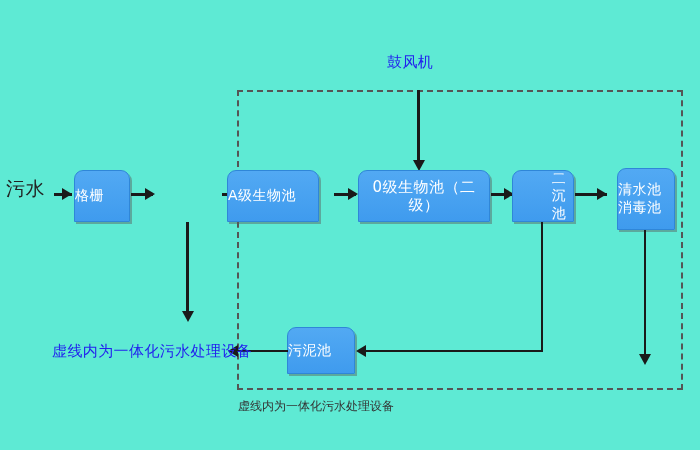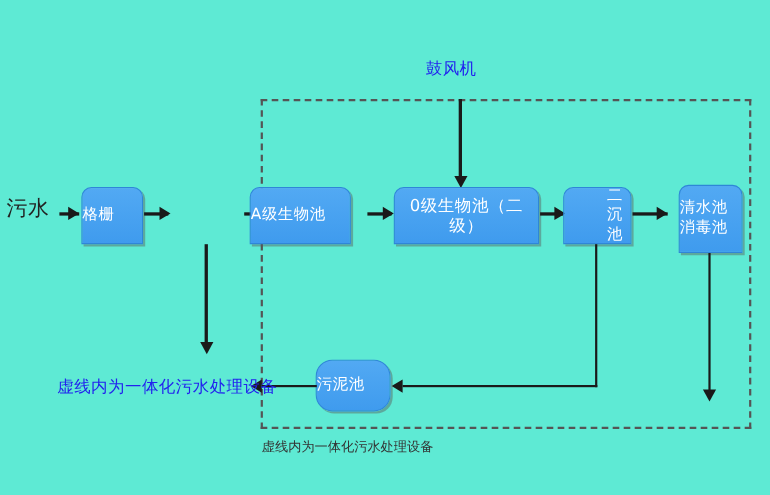--- a/index.html
+++ b/index.html
@@ -164,21 +164,21 @@
 消毒池</span>
   </div>
 
   <div class="vline" style="left:644px; top:230px; width:2px; height:128px;"></div>
   <div class="arrow-d" style="left:639px; top:354px;"></div>
 
   <div class="vline" style="left:541px; top:222px; width:2px; height:130px;"></div>
   <div class="hline" style="left:366px; top:350px; width:177px; height:2px;"></div>
   <div class="arrow-l" style="left:356px; top:345px;"></div>
 
-  <div class="node" style="left:287px; top:327px; width:68px; height:47px;border-radius:15px;">
+  <div class="node" style="left:287px; top:327px; width:68px; height:47px;">
     <span>污泥池</span>
   </div>
 
   <div class="hline" style="left:238px; top:350px; width:50px; height:2px;"></div>
   <div class="arrow-l" style="left:228px; top:345px;"></div>
   <div class="bluelabel" style="left:52px; top:342px;">虚线内为一体化污水处理设备</div>
 
   <div class="caption" style="left:238px; top:398px;">虚线内为一体化污水处理设备</div>
 
 </div>

